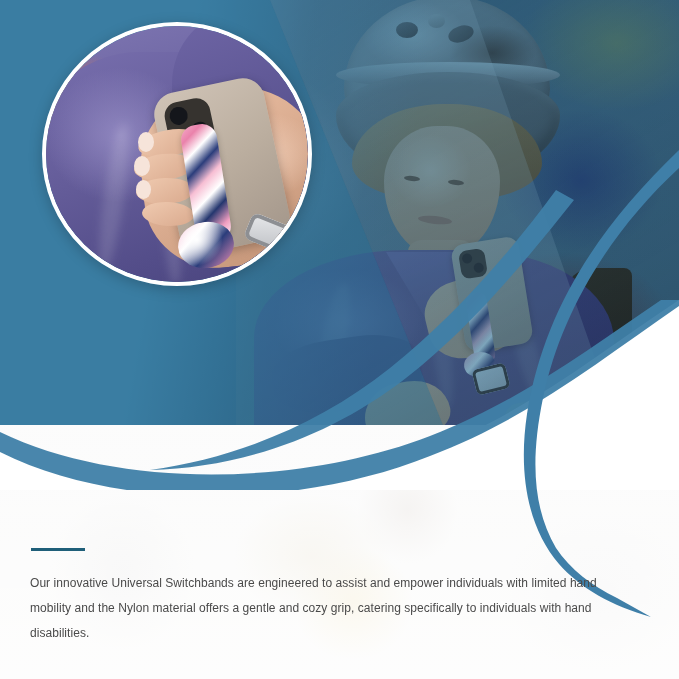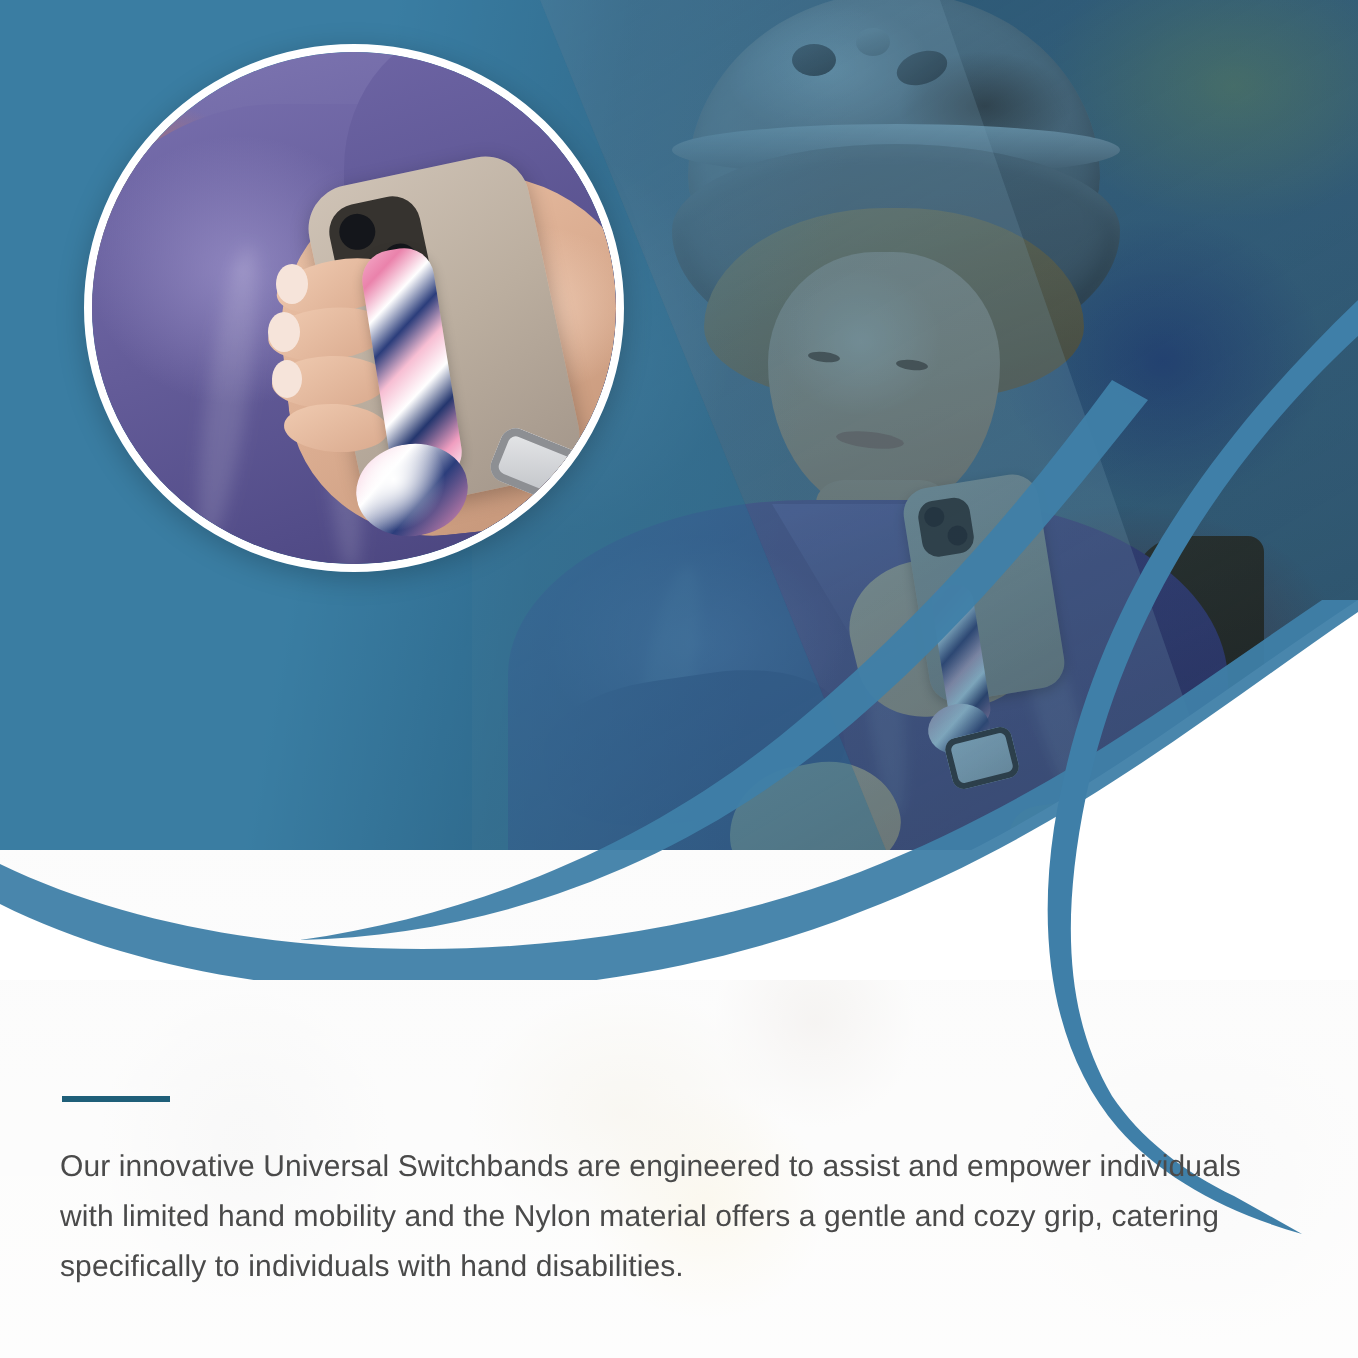--- a/index.html
+++ b/index.html
@@ -325,21 +325,21 @@
     box-shadow:0 0 0 1px rgba(255,255,255,.85);
   }
   .h-box span{display:inline-block;transform:scaleX(.82);transform-origin:left center;}
   .rule{
     position:absolute;left:31px;top:548px;width:54px;height:3px;
     background:#1f5f79;
   }
   .body-copy{
     position:absolute;left:30px;top:571px;width:604px;
     color:#4a4a4a;
-    font-size:15px;
+    font-size:12px;
     line-height:25px;
     letter-spacing:.05px;
   }
   .body-copy p{margin:0;}
 
   
   .swoosh{
     position:absolute;left:0;top:0;width:679px;height:679px;pointer-events:none;
   }
 </style>

